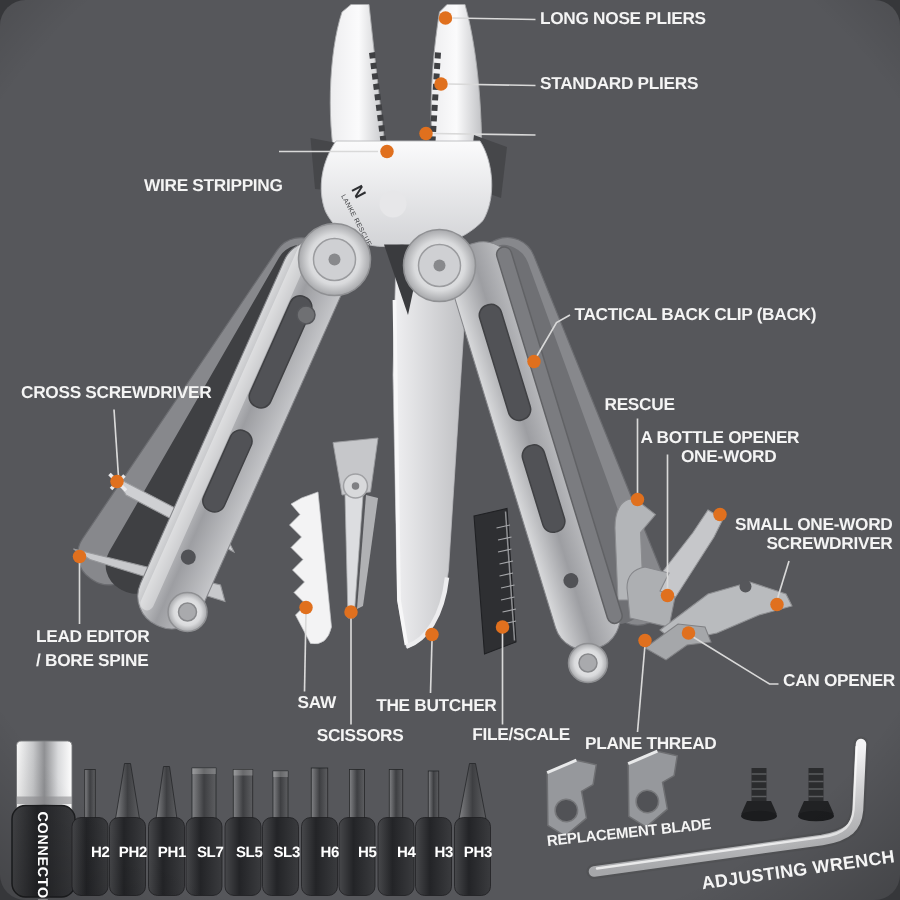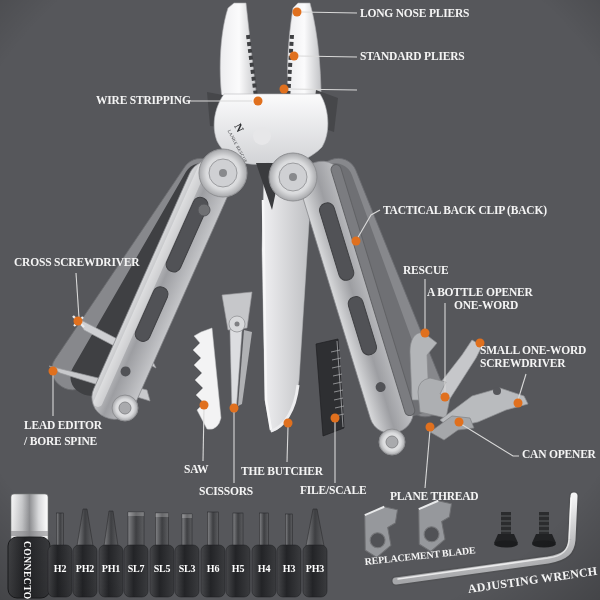--- a/index.html
+++ b/index.html
@@ -1,24 +1,24 @@
 <!DOCTYPE html>
 <html><head>
 <meta charset="utf-8">
 <style>
   html,body{margin:0;padding:0;background:#36373a;}
   .stage{position:relative;width:600px;height:600px;background:#56575b;overflow:hidden;
-         font-family:Liberation Serif, serif;}
+         font-family:Liberation Sans, sans-serif;border-radius:17px;}
   .art{position:absolute;left:0;top:0;}
   .lbl{position:absolute;color:#f4f4f4;font-weight:bold;font-size:11.5px;
        letter-spacing:-0.2px;line-height:13px;white-space:nowrap;}
-  .ctr{text-align:left;}
-  .rt{text-align:left;}
+  .ctr{text-align:right;}
+  .rt{text-align:left;margin-top:24px;}
   .bitlbl{position:absolute;color:#ffffff;font-weight:bold;font-size:10px;
-          width:26px;text-align:center;letter-spacing:-0.2px;}
+          width:26px;text-align:right;letter-spacing:-0.2px;}
   .vert{position:absolute;color:#ffffff;font-weight:bold;font-size:9.5px;
         writing-mode:vertical-rl;text-orientation:mixed;letter-spacing:0.5px;}
   .rot6{transform:rotate(-6deg);transform-origin:left top;font-size:10px;}
   .rot8{transform:rotate(-8deg);transform-origin:left top;font-size:12px;letter-spacing:0.2px;}
 </style>
 </head>
 <body>
 
 <div class="stage">
 

